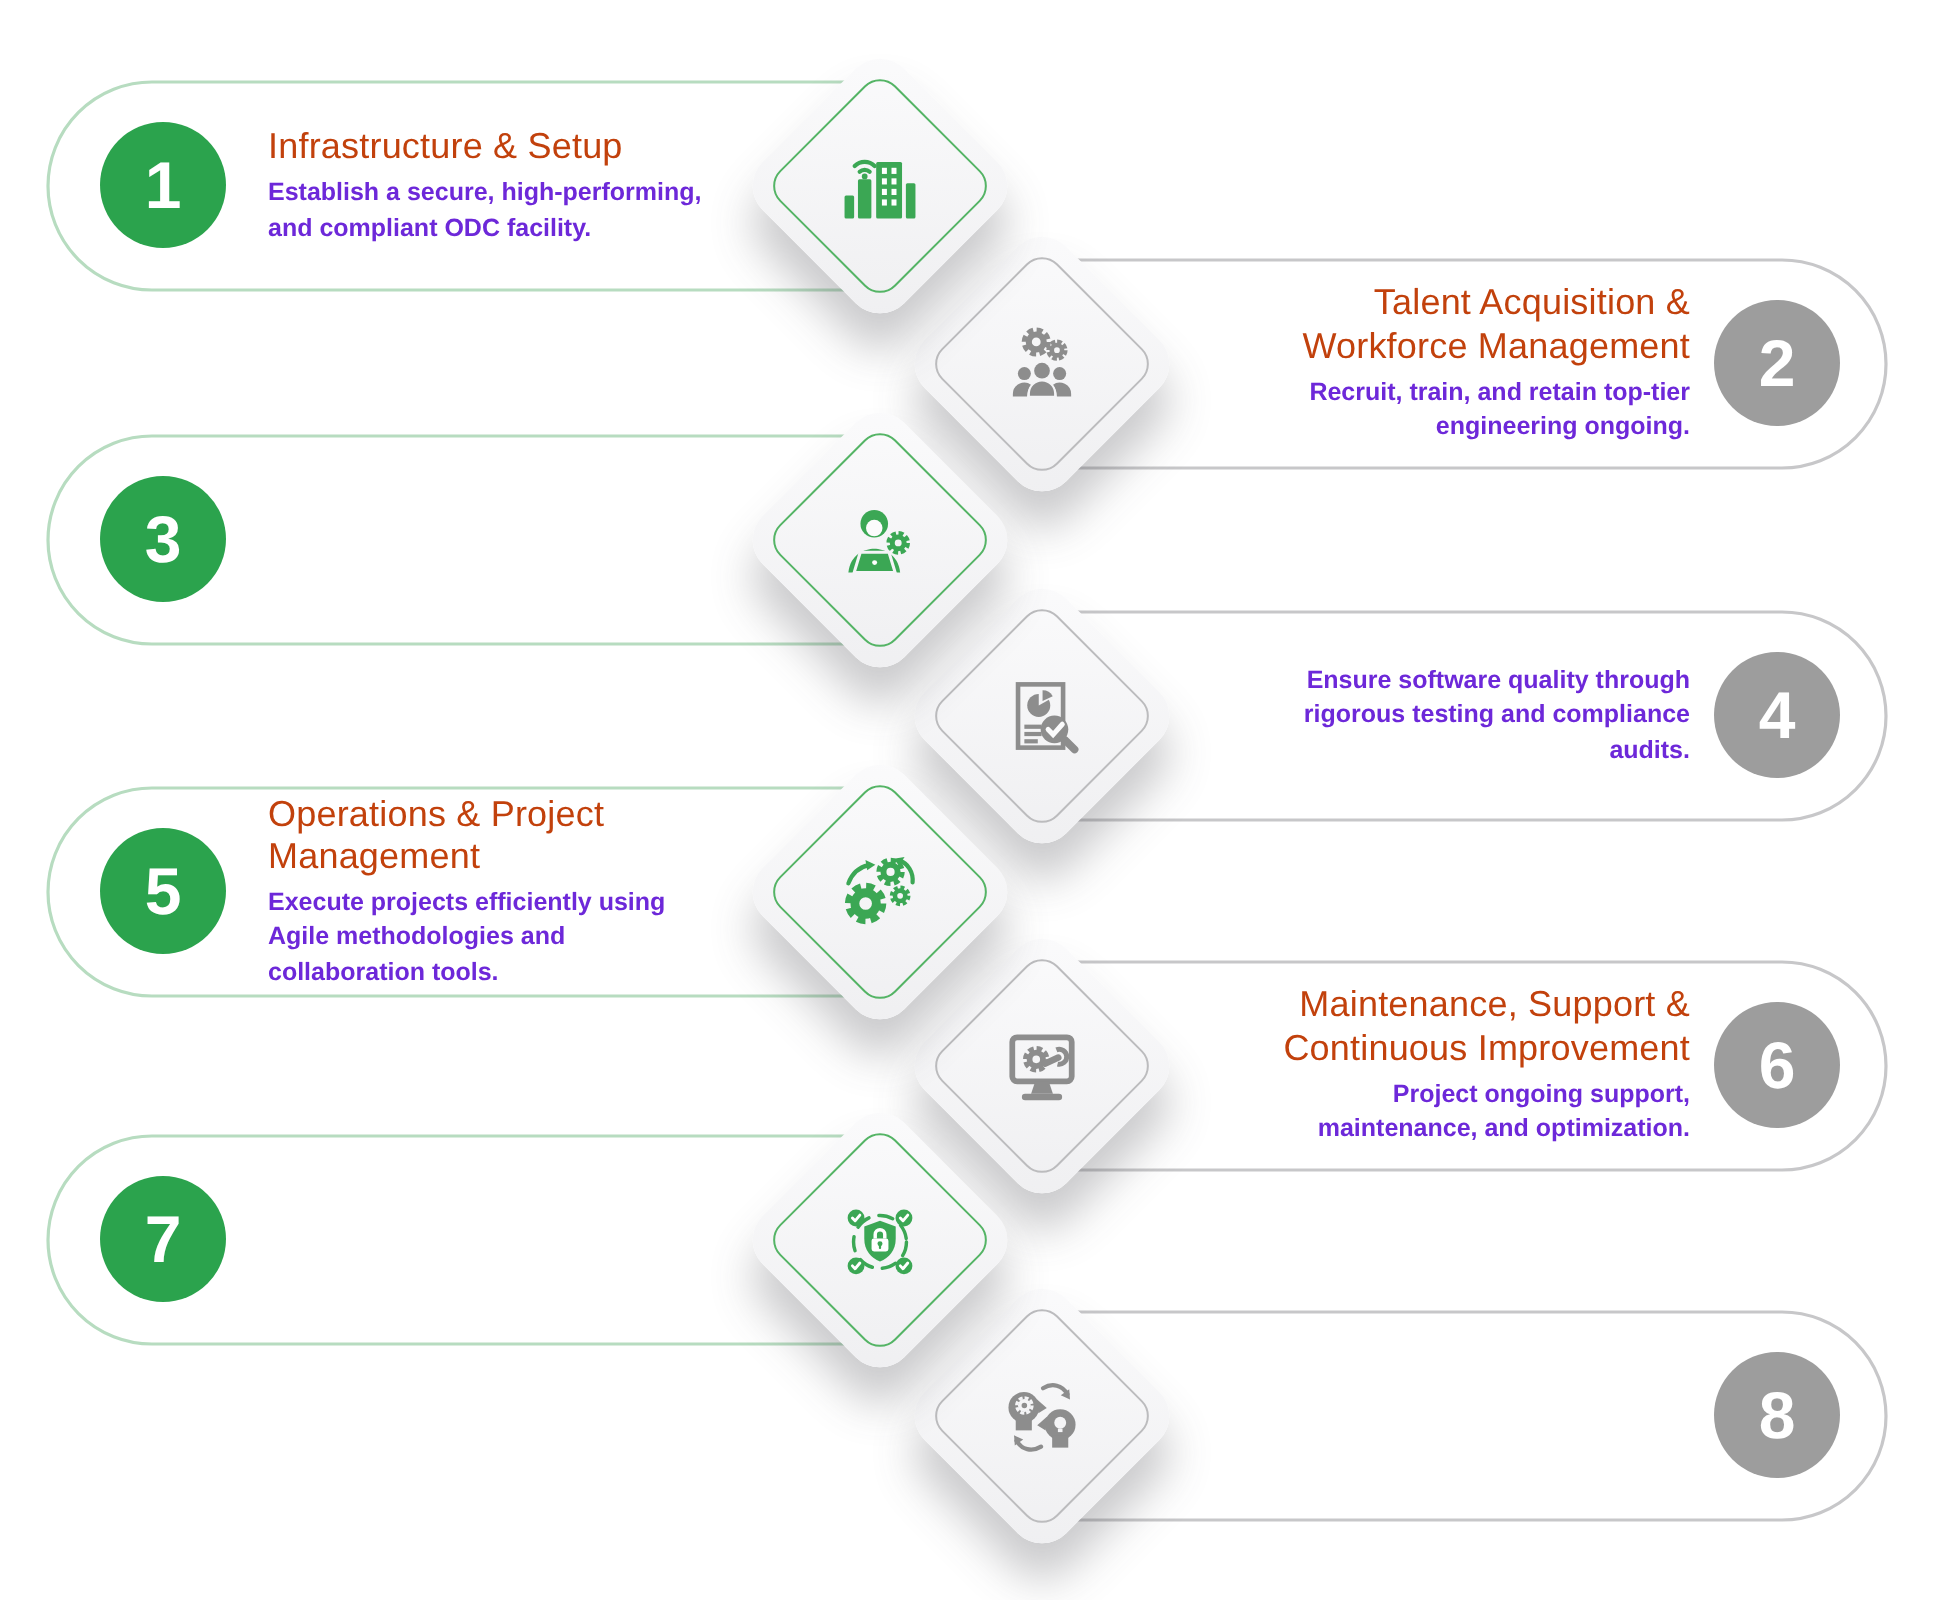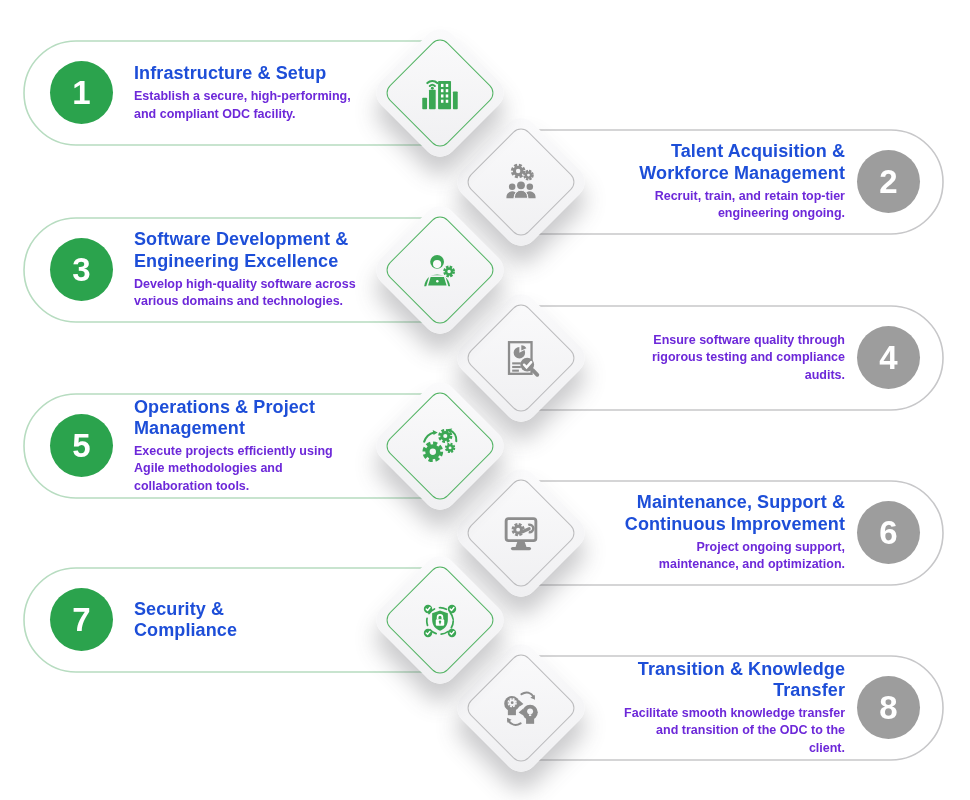--- a/index.html
+++ b/index.html
@@ -3,21 +3,21 @@
 <meta charset="utf-8">
 <style>
   html,body { margin:0; padding:0; background:#ffffff; }
   .canvas {
     position:relative; width:970px; height:800px; overflow:hidden;
     background:#ffffff; font-family:"Liberation Sans", sans-serif;
   }
   .bg { position:absolute; inset:0; z-index:0; }
 
   .step-text { position:absolute; height:104px; display:flex; flex-direction:column; justify-content:center; gap:4px; z-index:1; }
-  .step-text h3 { margin:0; font-size:18px; line-height:1.18; font-weight:700; color:#1d4ed8; white-space:pre-line; letter-spacing:.1px; }
+  .step-text h3 { margin:0; font-size:18px; line-height:1.18; font-weight:400; color:#c2410c; white-space:pre-line; letter-spacing:.1px; }
   .step-text p  { margin:0; font-size:12.5px; line-height:1.4; font-weight:700; color:#6d28d9; white-space:pre-line; }
   .left-text  { left:134px; width:240px; text-align:left; }
   .right-text { left:561px; width:284px; text-align:right; }
 
   .badge { position:absolute; width:63px; height:63px; border-radius:50%;
     display:flex; align-items:center; justify-content:center;
     color:#fff; font-size:33px; font-weight:700; z-index:1; }
   .badge.green { background:#2ba34d; }
   .badge.gray  { background:#9d9d9d; }
 
@@ -62,26 +62,20 @@
   <div class="step-text right-text" style="top:130px">
     <h3>Talent Acquisition &amp;
 Workforce Management</h3>
     <p>Recruit, train, and retain top-tier
 engineering ongoing.</p>
   </div>
 
   <div class="badge green" style="left:50px;top:238px">
       <span>3</span>
     </div>
-  <div class="step-text left-text" style="top:218px">
-    <h3>Software Development &amp;
-Engineering Excellence</h3>
-    <p>Develop high-quality software across
-various domains and technologies.</p>
-  </div>
 
   <div class="badge gray" style="left:857px;top:326px">
       <span>4</span>
     </div>
   <div class="step-text right-text" style="top:306px">
     <p>Ensure software quality through
 rigorous testing and compliance
 audits.</p>
   </div>
 
@@ -103,34 +97,25 @@
     <h3>Maintenance, Support &amp;
 Continuous Improvement</h3>
     <p>Project ongoing support,
 maintenance, and optimization.</p>
   </div>
 
   <div class="badge green" style="left:50px;top:588px">
       <span>7</span>
     </div>
   <div class="step-text left-text" style="top:568px">
-    <h3>Security &amp;
-Compliance</h3>
   </div>
 
   <div class="badge gray" style="left:857px;top:676px">
       <span>8</span>
     </div>
-  <div class="step-text right-text" style="top:656px">
-    <h3>Transition &amp; Knowledge
-Transfer</h3>
-    <p>Facilitate smooth knowledge transfer
-and transition of the ODC to the
-client.</p>
-  </div>
 
   <div class="diamond green-d" style="left:390px;top:43px">
     <div class="inner"></div>
     <div class="icon-holder">
       <svg width="46" height="46" viewBox="0 0 48 48">
         <g fill="#3ba754">
           <rect x="5.5" y="29" width="5" height="12" rx="0.8"></rect>
           <rect x="12.5" y="20.5" width="7" height="20.5" rx="0.8"></rect>
           <rect x="22" y="11.5" width="13.5" height="29.5" rx="0.8"></rect>
           <rect x="37.5" y="22.5" width="5" height="18.5" rx="0.8"></rect>

